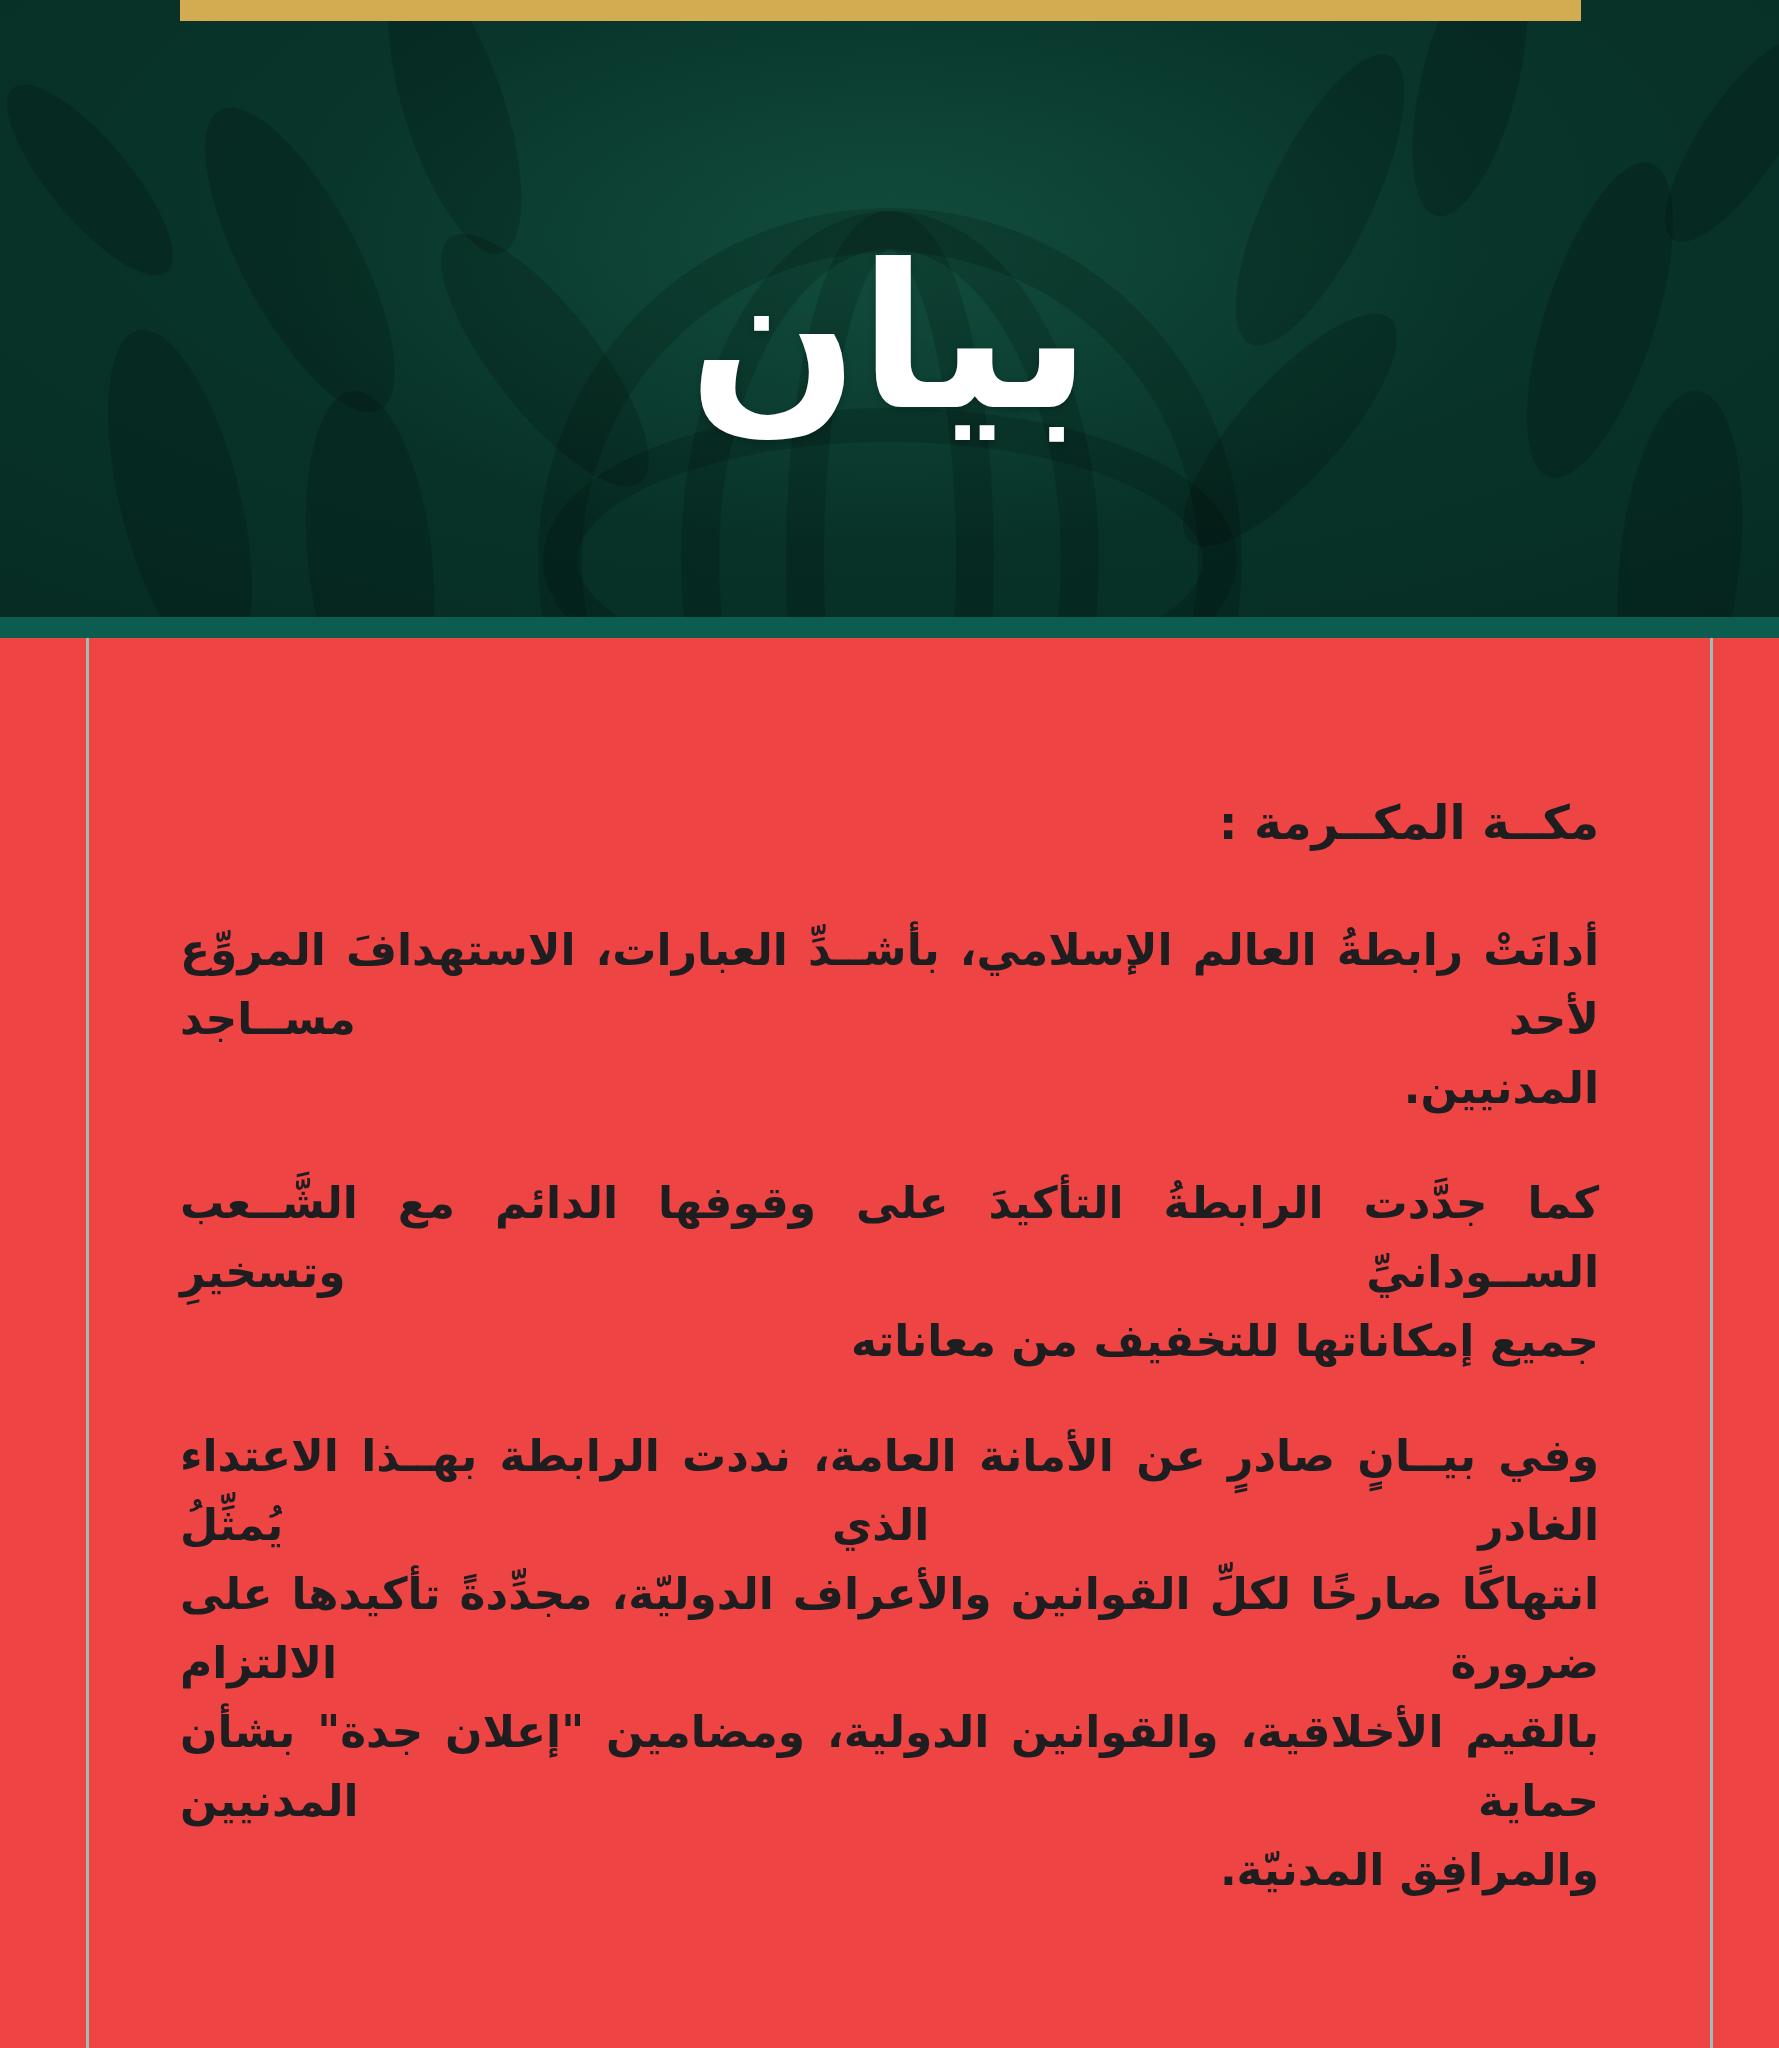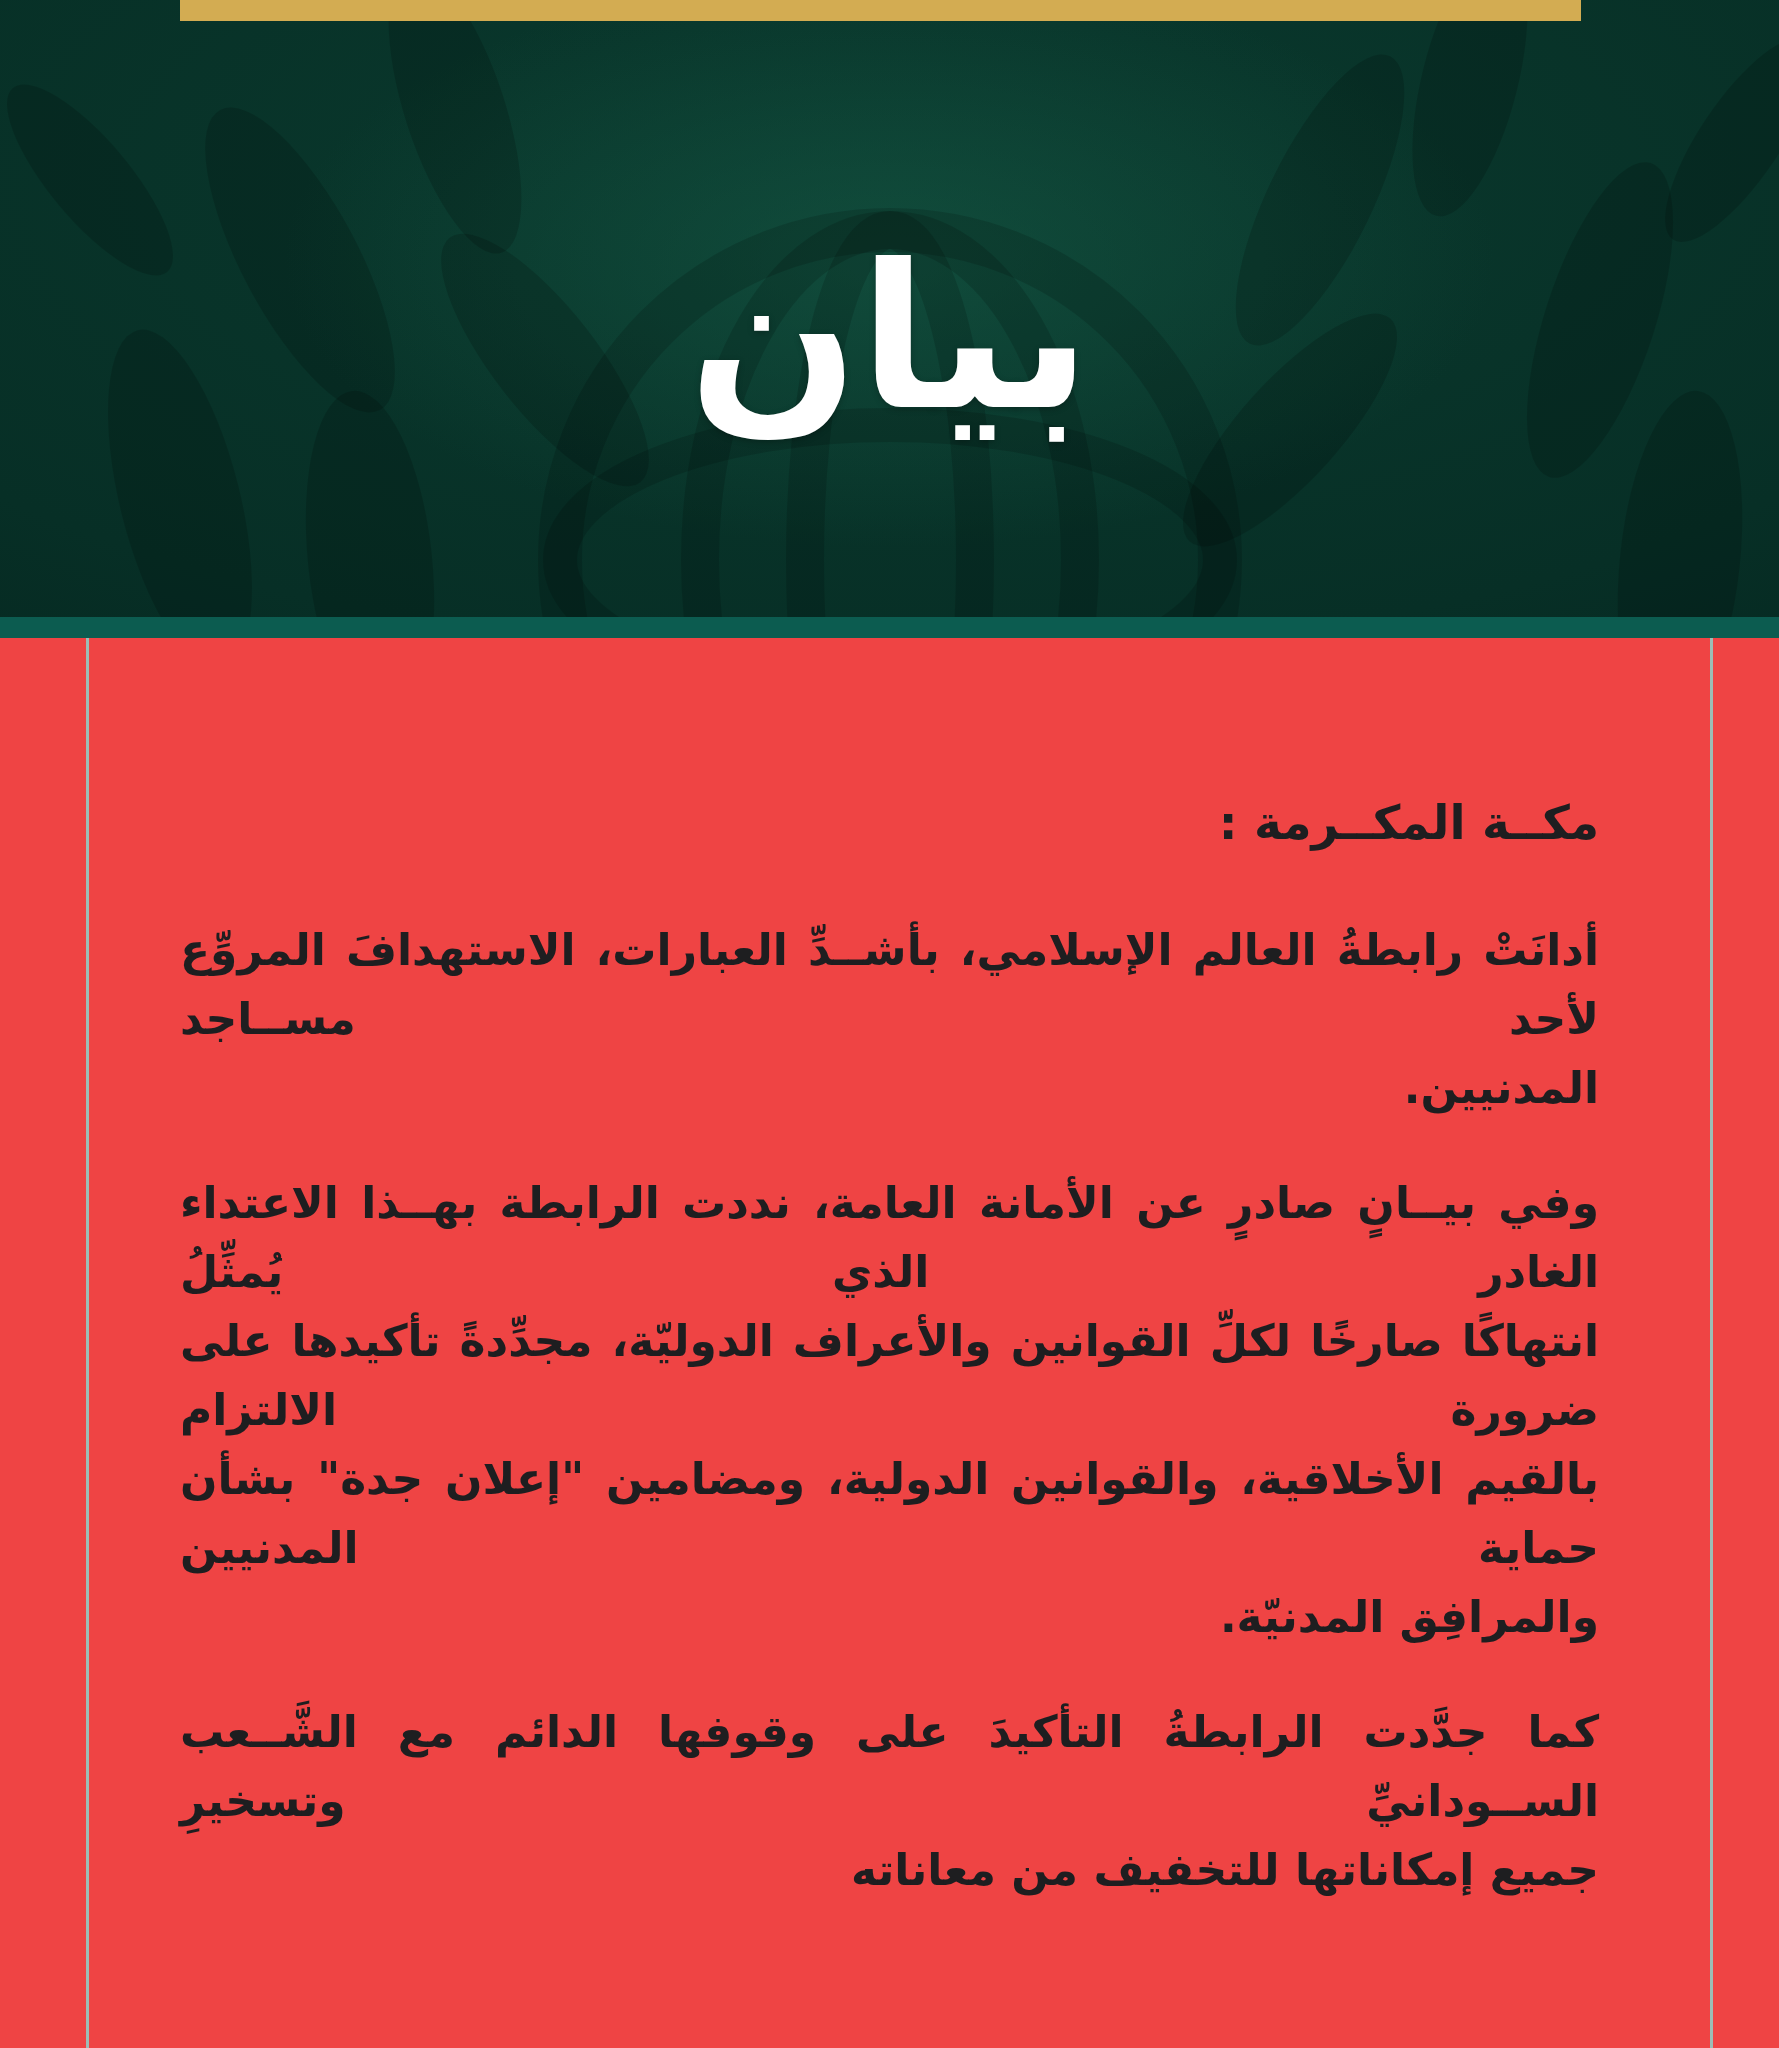--- a/index.html
+++ b/index.html
@@ -141,26 +141,26 @@
     <div class="side-line right"></div>
 
     <div class="content">
       <div class="location-heading">مكــة المكــرمة :</div>
       <div>
           <div class="para">
             <div class="pline">أدانَتْ رابطةُ العالم الإسلامي، بأشــدِّ العبارات، الاستهدافَ المروِّع لأحد مســاجد</div>
             <div class="pline last">المدنيين.</div>
           </div>
           <div class="para">
+            <div class="pline">كما جدَّدت الرابطةُ التأكيدَ على وقوفها الدائم مع الشَّــعب الســودانيِّ وتسخيرِ</div>
+            <div class="pline last">جميع إمكاناتها للتخفيف من معاناته</div>
+          </div>
+          <div class="para">
             <div class="pline">وفي بيــانٍ صادرٍ عن الأمانة العامة، نددت الرابطة بهــذا الاعتداء الغادر الذي يُمثِّلُ</div>
             <div class="pline">انتهاكًا صارخًا لكلِّ القوانين والأعراف الدوليّة، مجدِّدةً تأكيدها على ضرورة الالتزام</div>
             <div class="pline">بالقيم الأخلاقية، والقوانين الدولية، ومضامين "إعلان جدة" بشأن حماية المدنيين</div>
             <div class="pline last">والمرافِق المدنيّة.</div>
-          </div>
-          <div class="para">
-            <div class="pline">كما جدَّدت الرابطةُ التأكيدَ على وقوفها الدائم مع الشَّــعب الســودانيِّ وتسخيرِ</div>
-            <div class="pline last">جميع إمكاناتها للتخفيف من معاناته</div>
           </div>
         </div>
 
     </div>
   </div>
 </div>
 
 </body></html>

